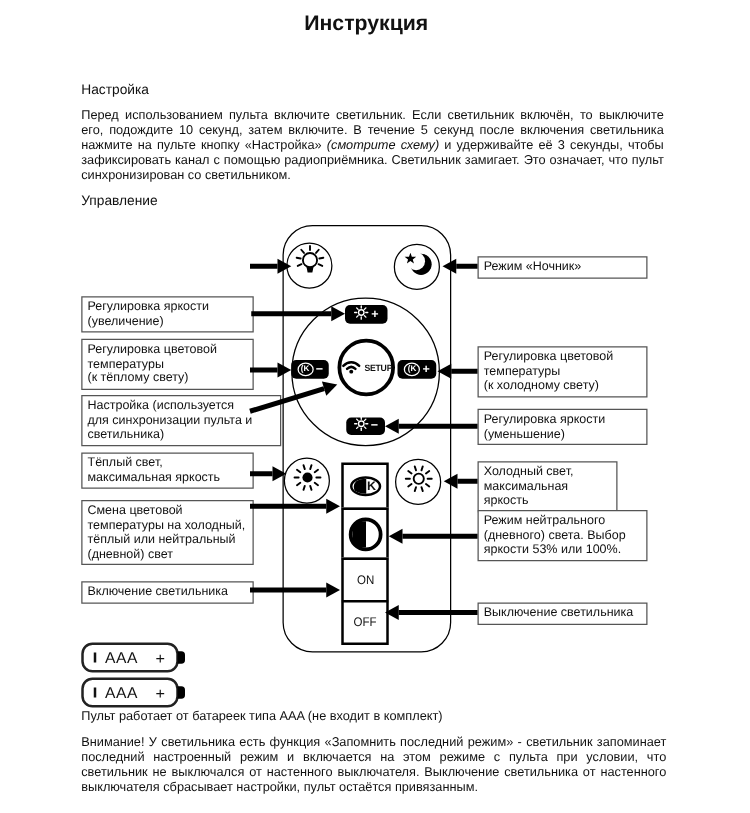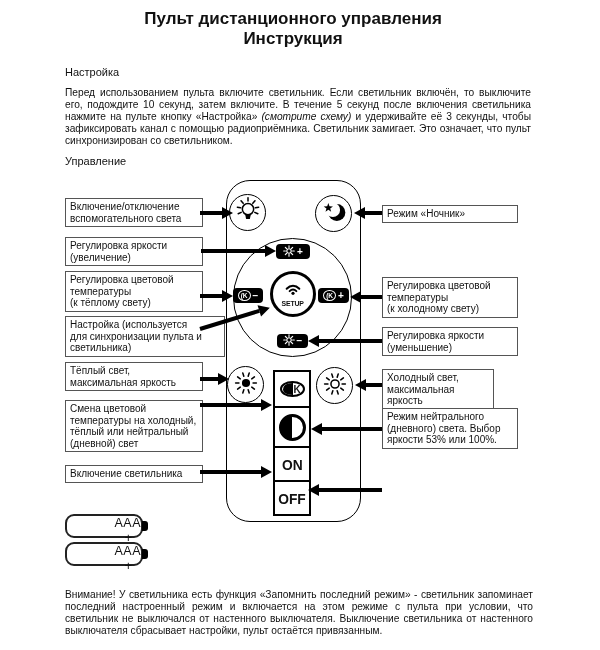--- a/index.html
+++ b/index.html
@@ -27,50 +27,49 @@
   .ring{position:absolute;left:233px;top:238px;width:119px;height:119px;box-sizing:border-box;
         border:1.6px solid #000;border-radius:50%;z-index:1;}
   .circ{position:absolute;width:37px;height:37px;box-sizing:border-box;border:1.6px solid #000;
         border-radius:50%;background:#fff;display:flex;align-items:center;justify-content:center;z-index:2;}
   .pill{position:absolute;background:#000;color:#fff;border-radius:4px;display:flex;align-items:center;
         justify-content:center;gap:2px;z-index:3;}
   .psign{font-size:10px;font-weight:bold;line-height:10px;}
   .kc{display:inline-flex;align-items:center;justify-content:center;border:1px solid #fff;
       border-radius:50%;font-size:6.5px;font-weight:bold;height:9px;padding:0 2px;line-height:8px;}
   .setup-btn{position:absolute;left:270px;top:271px;width:46px;height:46px;box-sizing:border-box;
-             border:3.2px solid #000;border-radius:50%;background:#fff;display:flex;flex-direction:column;
+             border:3.2px solid #000;border-radius:50%;background:#fff;display:flex;flex-direction:row;
              align-items:center;justify-content:center;z-index:3;}
   .setup-txt{font-size:7.3px;font-weight:bold;letter-spacing:-0.2px;transform:scaleX(.95);}
   .cell{position:absolute;left:273px;width:38px;box-sizing:border-box;border:2px solid #000;
         background:#fff;display:flex;align-items:center;justify-content:center;z-index:2;}
-  .onoff{font-size:15px;font-weight:bold;}
+  .onoff{font-size:10px;font-weight:normal;}
   .onoff span{display:inline-block;transform:scaleX(.92);}
   .kbadge{display:inline-flex;align-items:center;width:25px;height:16px;box-sizing:border-box;
           border:2px solid #000;border-radius:50%;background:#fff;overflow:hidden;}
   .halfdisc{width:10px;height:13px;background:#000;border-radius:7px 0 0 7px;margin-left:1px;}
   .kletter{font-size:10px;font-weight:bold;margin-left:1px;}
   .contrast{width:27px;height:27px;box-sizing:border-box;border:3px solid #000;border-radius:50%;
             background:linear-gradient(to right,#000 0 50%,#fff 50% 100%);}
   
   .battery{position:absolute;left:65px;width:78px;height:24px;box-sizing:border-box;border:2px solid #222;
-           border-radius:9px;background:#fff;display:flex;align-items:flex-end;flex-direction:column;}
+           border-radius:9px;background:#fff;display:flex;align-items:center;}
   .battery::after{content:'';position:absolute;right:-7px;top:5px;width:6px;height:10px;background:#000;
                   border-radius:0 3px 3px 0;}
   .bat-tick{width:2px;height:8px;background:#111;margin-left:8px;}
   .bat-label{font-size:12.5px;margin-left:7px;letter-spacing:.5px;}
   .bat-plus{font-size:13px;margin-left:auto;margin-right:9px;}
   .note{position:absolute;left:65px;top:568px;font-size:10.2px;}
 </style>
 </head>
 <body>
 
 <div class="page">
 
   <div class="title">
-    <div>Пульт дистанционного управления</div>
     <div>Инструкция</div>
   </div>
 
   <div class="hsec" style="top:66px">Настройка</div>
 
   <p class="para" style="top:87px"><span>Перед использованием пульта включите светильник. Если светильник включён, то выключите его, подождите 10 секунд, затем включите. В течение 5 секунд после включения светильника нажмите на пульте кнопку «Настройка» </span><i>(смотрите схему)</i><span> и удерживайте её 3 секунды, чтобы зафиксировать канал с помощью радиоприёмника. Светильник замигает. Это означает, что пульт синхронизирован со светильником.</span></p>
 
   <div class="hsec" style="top:155px">Управление</div>
 
   <div class="remote-body"></div>
@@ -214,22 +213,20 @@
   <div class="cell" style="top:406px;height:42px">
     <div class="contrast"></div>
   </div>
   <div class="cell onoff" style="top:446px;height:36px">
     <span>ON</span>
   </div>
   <div class="cell onoff" style="top:480px;height:36px">
     <span>OFF</span>
   </div>
 
-  <div class="callout" style="left:65px;top:198px;width:138px">Включение/отключение
-вспомогательного света</div>
   <div class="callout" style="left:65px;top:237px;width:138px">Регулировка яркости
 (увеличение)</div>
   <div class="callout" style="left:65px;top:271px;width:138px">Регулировка цветовой
 температуры
 (к тёплому свету)</div>
   <div class="callout" style="left:65px;top:316px;width:160px">Настройка (используется
 для синхронизации пульта и
 светильника)</div>
   <div class="callout" style="left:65px;top:362px;width:138px">Тёплый свет,
 максимальная яркость</div>
@@ -243,20 +240,21 @@
   <div class="callout" style="left:382px;top:277px;width:136px">Регулировка цветовой
 температуры
 (к холодному свету)</div>
   <div class="callout" style="left:382px;top:327px;width:136px">Регулировка яркости
 (уменьшение)</div>
   <div class="callout" style="left:382px;top:369px;width:112px">Холодный свет,
 максимальная яркость</div>
   <div class="callout" style="left:382px;top:408px;width:136px">Режим нейтрального
 (дневного) света. Выбор
 яркости 53% или 100%.</div>
+  <div class="callout" style="left:382px;top:482px;width:136px">Выключение светильника</div>
 
   <div class="arr r" style="left:200px;top:211px;width:22px"></div>
   <div class="arr r" style="left:201px;top:249px;width:64px"></div>
   <div class="arr r" style="left:200px;top:294px;width:22px"></div>
   <div class="arr r" style="left:200px;top:327px;width:62px;transform:rotate(-17deg);transform-origin:left center"></div>
   <div class="arr r" style="left:200px;top:377px;width:18px"></div>
   <div class="arr r" style="left:200px;top:403px;width:61px"></div>
   <div class="arr r" style="left:200px;top:470px;width:61px"></div>
 
   <div class="arr l" style="left:365px;top:211px;width:17px"></div>
@@ -270,16 +268,17 @@
     <span class="bat-tick"></span>
     <span class="bat-label">AAA</span>
     <span class="bat-plus">+</span>
   </div>
   <div class="battery" style="top:542px">
     <span class="bat-tick"></span>
     <span class="bat-label">AAA</span>
     <span class="bat-plus">+</span>
   </div>
 
+  <div class="note">Пульт работает от батареек типа AAA (не входит в комплект)</div>
 
   <p class="para warn" style="top:589px;width:468px">Внимание! У светильника есть функция «Запомнить последний режим» - светильник запоминает последний настроенный режим и включается на этом режиме с пульта при условии, что светильник не выключался от настенного выключателя. Выключение светильника от настенного выключателя сбрасывает настройки, пульт остаётся привязанным.</p>
 
 </div>
 
 </body></html>

